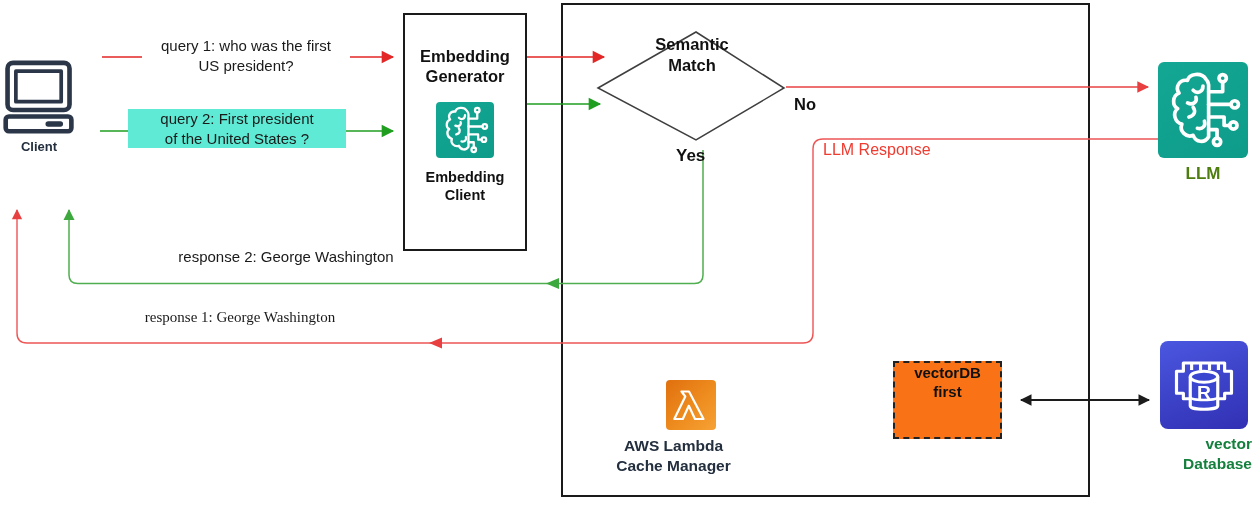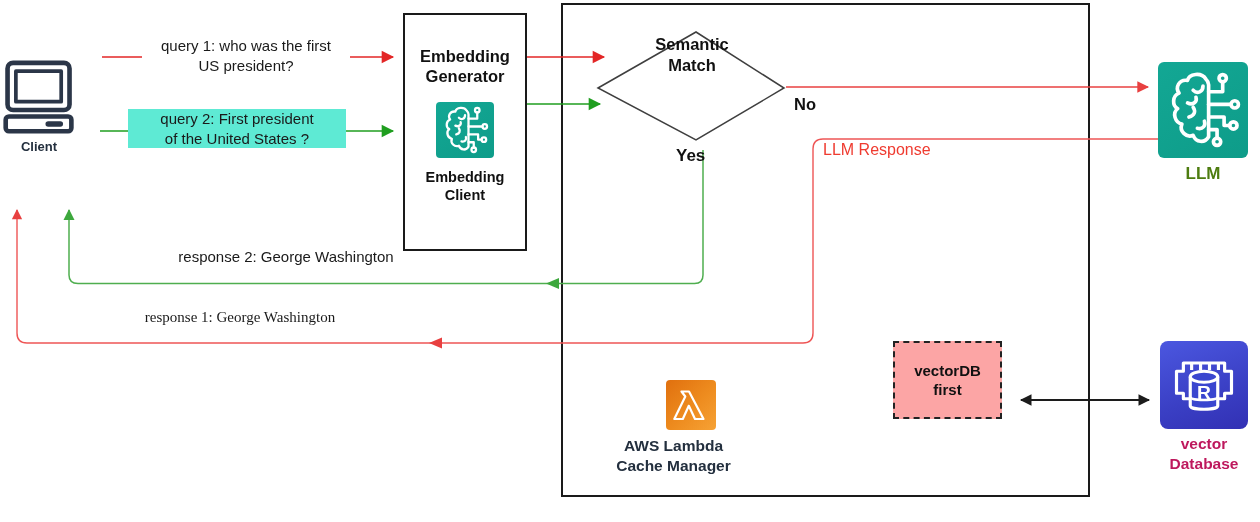--- a/index.html
+++ b/index.html
@@ -7,38 +7,38 @@
     position:relative;width:1260px;height:522px;background:#fff;overflow:hidden;
     font-family:"Liberation Sans","DejaVu Sans",sans-serif;color:#111;
   }
   .abs{position:absolute;}
   
   .big-box{left:561px;top:3px;width:525px;height:490px;border:2px solid #1a1a1a;background:transparent;z-index:1;}
   .embed-box{left:403px;top:13px;width:120px;height:203px;border:2px solid #1a1a1a;background:#fff;z-index:2;
              display:flex;flex-direction:column;align-items:center;padding-top:31px;box-sizing:content-box;}
   .embed-title{font-weight:bold;font-size:16.5px;line-height:20px;text-align:center;}
   .embed-model{font-weight:bold;font-size:14.5px;line-height:18px;text-align:center;margin-top:10px;}
-  .vdbw-box{left:893px;top:341px;width:105px;height:74px;border:2px dashed #222;background:#fca5a5;z-index:2;
-            display:flex;align-items:center;justify-content:center;text-align:center;
+  .vdbw-box{left:893px;top:361px;width:105px;height:74px;border:2px dashed #222;background:#f97316;z-index:2;
+            display:flex;align-items:flex-start;justify-content:center;text-align:center;
             font-weight:bold;font-size:15px;line-height:19px;}
   
   .teal-chip{background:linear-gradient(145deg,#13a794 0%,#0e9c89 100%);border-radius:4px;z-index:2;}
   .brain-sm{width:58px;height:56px;margin-top:16px;}
   .llm-icon{left:1158px;top:62px;width:90px;height:96px;border-radius:6px;}
   .lambda-icon{left:666px;top:380px;width:50px;height:50px;border-radius:4px;z-index:2;
                background:linear-gradient(135deg,#e0700e 0%,#ee8c1f 55%,#f6a235 100%);}
   .vdb-icon{left:1160px;top:341px;width:88px;height:88px;border-radius:8px;z-index:2;
             background:linear-gradient(160deg,#4b57e0 0%,#3a3fc4 60%,#3230b4 100%);}
   .client-icon{left:2px;top:58px;width:74px;height:80px;z-index:2;}
   
   .node-label{font-weight:bold;text-align:center;z-index:6;}
   .client-label{left:0;top:139px;width:78px;font-size:13px;color:#232f3e;}
   .llm-label{left:1158px;top:164px;width:90px;font-size:17px;color:#4d7c0f;}
   .lambda-label{left:591px;top:436px;width:165px;font-size:15.5px;line-height:19.5px;color:#232f3e;}
-  .vdb-label{left:1156px;top:434px;width:96px;font-size:15.5px;line-height:19.5px;color:#be185d;}
+  .vdb-label{left:1156px;top:434px;width:96px;font-size:15.5px;line-height:19.5px;color:#15803d;text-align:right;}
   .diamond-label{left:600px;top:34px;width:184px;height:104px;display:flex;align-items:flex-start;justify-content:center;
                  text-align:center;font-weight:bold;font-size:16.5px;line-height:21px;z-index:6;}
   .no-label{left:794px;top:59px;font-weight:bold;font-size:16.5px;z-index:6;margin-top:36px;}
   .yes-label{left:647px;top:146px;font-weight:bold;font-size:17px;z-index:6;margin-left:29px;}
   .llmresp-label{left:823px;top:141px;font-size:16px;color:#ef3b30;z-index:6;}
   .edge-text{font-size:15px;line-height:19.5px;text-align:center;color:#1a1a1a;z-index:6;}
   .q1{left:142px;top:36px;width:208px;background:#fff;}
   .q2{left:128px;top:109px;width:218px;background:#5eead4;}
   .r2{left:146px;top:247px;width:280px;}
   .r1{left:100px;top:308px;width:280px;font-family:Liberation Serif, serif;}

